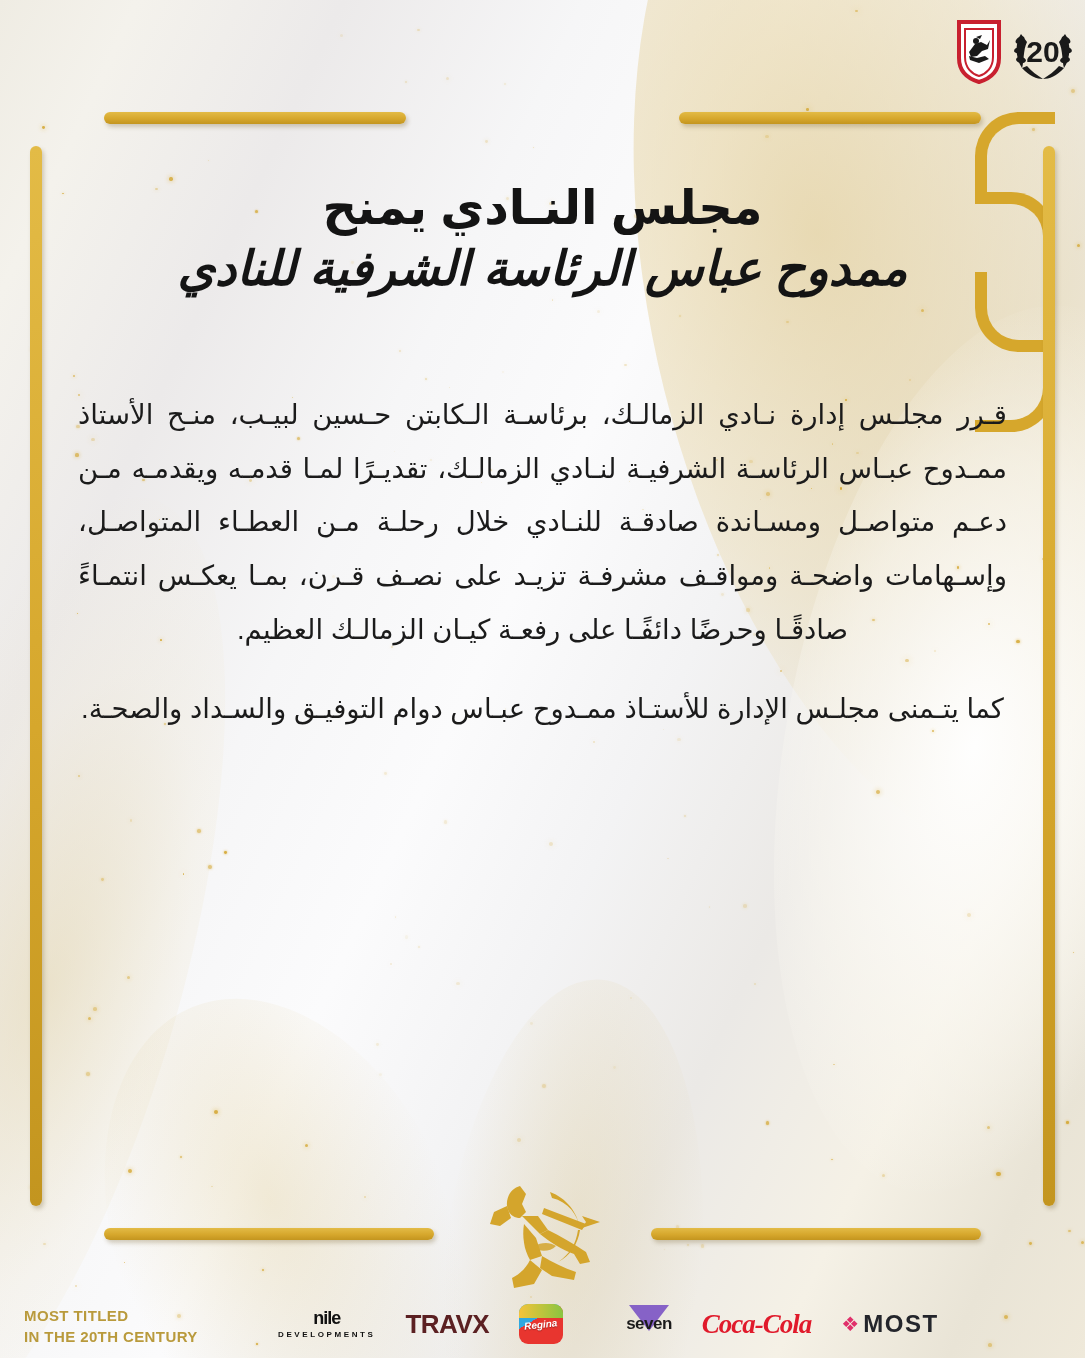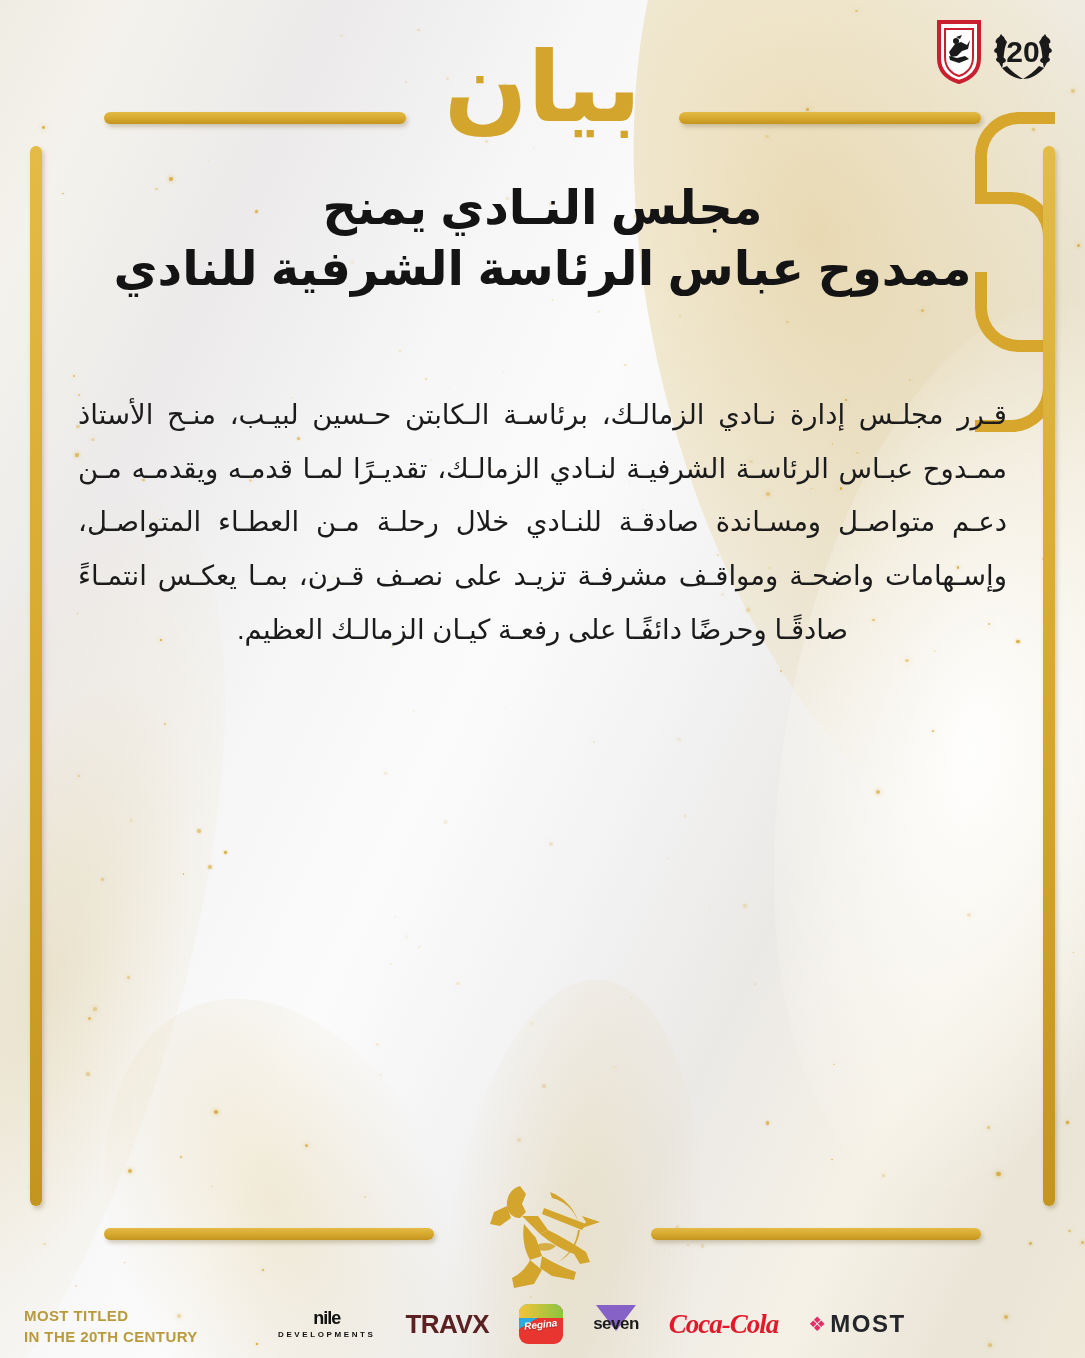--- a/index.html
+++ b/index.html
@@ -125,21 +125,21 @@
            border-bottom-right-radius:44px; }
   
   .fr-top-a { left:74px; top:0; width:302px; height:12px; border-radius:6px; }
   .fr-top-b { right:74px; top:0; width:302px; height:12px; border-radius:6px; }
   
   .fr-bot-a { left:74px; bottom:0; width:330px; height:12px; border-radius:6px; }
   .fr-bot-b { right:74px; bottom:0; width:330px; height:12px; border-radius:6px; }
 
   
   #logos {
-    position:absolute; top:18px; right:32px;
+    position:absolute; top:18px; right:12px;
     display:flex; align-items:flex-start; gap:10px;
   }
   .logo-20 { width:60px; height:66px; }
   .logo-crest { width:48px; height:66px; }
 
   #banner-title {
     position:absolute;
     top:38px; left:0; right:0;
     text-align:center;
     font-size:98px;
@@ -152,21 +152,21 @@
 
   
   #headline {
     position:absolute;
     top:178px; left:70px; right:70px;
     text-align:center;
     color:#141414;
     font-weight:700;
   }
   #headline .l1 { font-size:48px; line-height:1.26; letter-spacing:-.5px; }
-  #headline .l2 { font-size:48px; line-height:1.30; letter-spacing:-.5px; }
+  #headline .l2 { font-size:48px; line-height:1.30; letter-spacing:-.5px;font-style:italic; }
 
   
   #body-copy {
     position:absolute;
     top:388px; left:78px; right:78px;
     color:#1b1b1b;
     font-size:27.5px;
     line-height:1.95;
     text-align:justify;
     text-align-last:center;
@@ -229,21 +229,21 @@
   }
   .sp-regina span {
     font-size:10px; font-style:italic; font-weight:700; color:#fff;
     transform:rotate(-6deg); z-index:2;
     text-shadow:0 1px 1px rgba(0,0,0,.3);
   }
   .sp-regina:before {
     content:""; position:absolute; left:0; right:0; top:0; height:14px;
     background:linear-gradient(90deg,#f5c33a,#89c540);
   }
-  .sp-seven { position:relative; display:flex; align-items:flex-start; }
+  .sp-seven { position:relative; display:flex; align-items:flex-start;margin-left:33px; }
   .sp-seven .tri {
     position:absolute; left:50%; transform:translateX(-50%); top:-9px;
     width:0; height:0;
     border-left:20px solid transparent;
     border-right:20px solid transparent;
     border-top:26px solid #7b53c4;
     opacity:.9;
   }
   .sp-seven .txt {
     position:relative; z-index:2;
@@ -461,29 +461,29 @@
       <path d="M10 11 H38 V39 C38 50 31 56 24 58 C17 56 10 50 10 39 Z" fill="#ffffff" stroke="#c8202f" stroke-width="2"></path>
       <g fill="#1a1a1a">
         <path d="M14 34 L20 26 L26 24 L32 27 L35 22 L33 31 L27 33 L22 38 L16 39 Z"></path>
         <circle cx="21" cy="23" r="3"></circle>
         <path d="M21 19 L27 17 L25 21 Z"></path>
         <path d="M14 38 L22 40 L30 38 L34 41 L24 45 L15 42 Z"></path>
       </g>
     </svg>
   </div>
 
-  <div id="banner-title">بيان</div>
 
   <div id="headline">
     <div class="l1">مجلس النـادي يمنح</div>
     <div class="l2">ممدوح عباس الرئاسة الشرفية للنادي</div>
   </div>
 
   <div id="body-copy">
     <p>قـرر مجلـس إدارة نـادي الزمالـك، برئاسـة الـكابتن حـسين لبيـب، منـح الأستاذ ممـدوح عبـاس الرئاسـة الشرفيـة لنـادي الزمالـك، تقديـرًا لمـا قدمـه ويقدمـه مـن دعـم متواصـل ومسـاندة صادقـة للنـادي خلال رحلـة مـن العطـاء المتواصـل، وإسـهامات واضحـة ومواقـف مشرفـة تزيـد على نصـف قـرن، بمـا يعكـس انتمـاءً صادقًـا وحرضًا دائفًـا على رفعـة كيـان الزمالـك العظيم.</p>
+    <p class="tail">كما يتـمنى مجلـس الإدارة للأستـاذ ممـدوح عبـاس دوام التوفيـق والسـداد والصحـة.</p>
   </div>
 
   <svg id="archer" viewBox="0 0 130 124">
     <g fill="#d4a52c">
       <path d="M42 14 C34 16 28 24 29 34 C30 42 36 46 42 46 L48 40 L44 32 L48 22 Z"></path>
       <path d="M29 34 L16 40 L12 52 L22 54 L33 46 Z"></path>
       <path d="M44 44 C50 50 56 56 62 62 L70 58 L60 44 Z"></path>
       <path d="M46 52 C44 64 46 78 52 88 L64 84 L58 66 Z"></path>
       <path d="M52 88 C48 96 42 102 34 106 L36 116 L56 112 L64 98 Z"></path>
       <path d="M62 62 C72 70 84 78 96 82 L102 92 L112 90 L108 80 C96 72 82 64 70 58 Z"></path>

